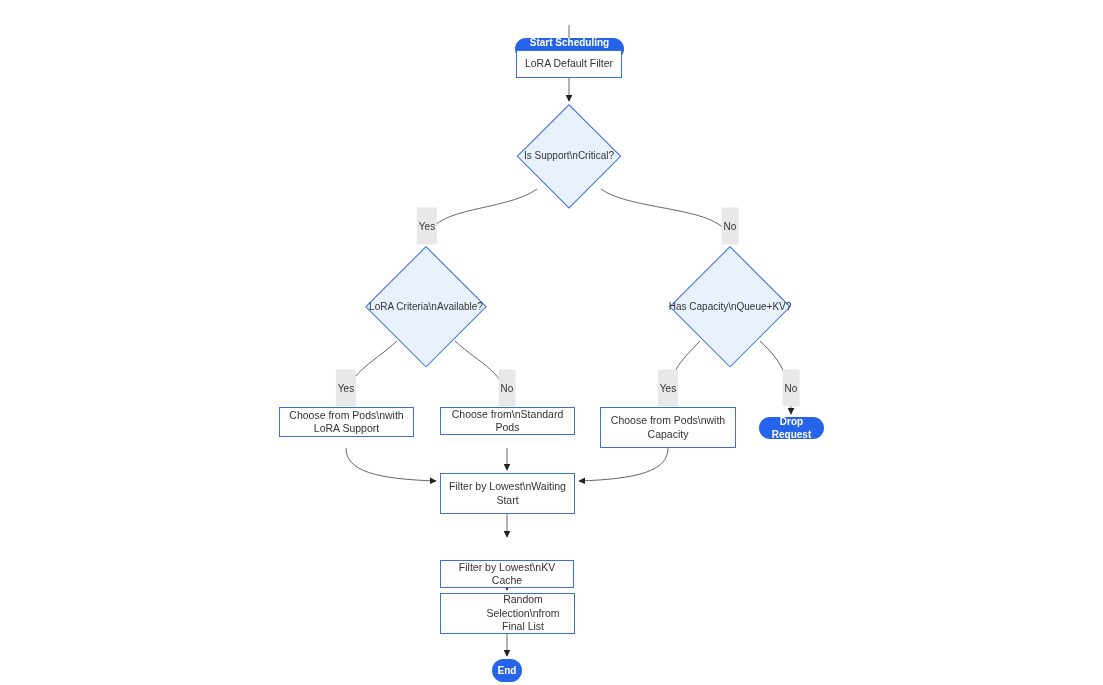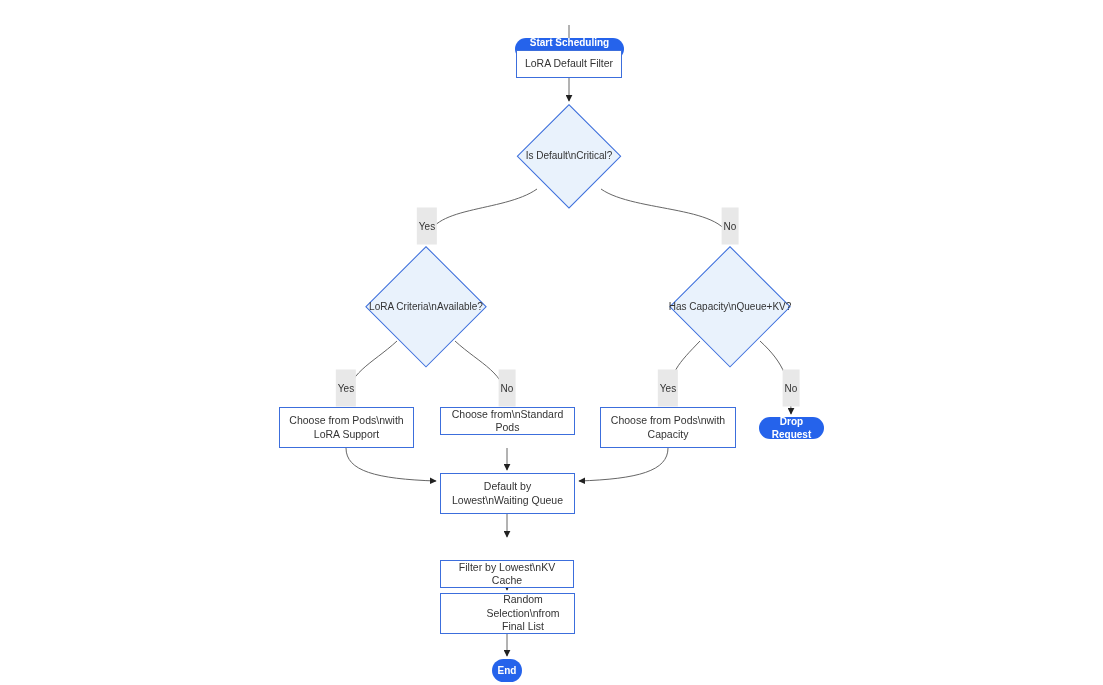--- a/index.html
+++ b/index.html
@@ -86,51 +86,51 @@
   <div class="node pill" style="left:515px;top:3px;width:109px;height:22px;margin-top:35px;">
     <span>Start Scheduling Request</span>
   </div>
 
   <div class="node rect" style="left:516px;top:50px;width:106px;height:28px;">
     <span>LoRA Default Filter</span>
   </div>
 
   <div class="node diamond" style="left:517px;top:104px;width:104px;height:104px;">
     <div class="diamond-shape" style="width:73.5px;height:73.5px;"></div>
-    <span class="diamond-label">Is Default\nCritical?</span>
+    <span class="diamond-label">Is Support\nCritical?</span>
   </div>
 
   <div class="node diamond" style="left:365px;top:246px;width:122px;height:122px;">
     <div class="diamond-shape" style="width:86.3px;height:86.3px;"></div>
     <span class="diamond-label">LoRA Criteria\nAvailable?</span>
   </div>
 
   <div class="node diamond" style="left:669px;top:246px;width:122px;height:122px;">
     <div class="diamond-shape" style="width:86.3px;height:86.3px;"></div>
     <span class="diamond-label">Has Capacity\nQueue+KV?</span>
   </div>
 
-  <div class="node rect" style="left:279px;top:407px;width:135px;height:41px;">
+  <div class="node rect" style="left:279px;top:407px;width:135px;height:30px;">
     <span>Choose from Pods\nwith LoRA Support</span>
   </div>
 
   <div class="node rect" style="left:440px;top:407px;width:135px;height:28px;">
     <span>Choose from\nStandard Pods</span>
   </div>
 
   <div class="node rect" style="left:600px;top:407px;width:136px;height:41px;">
     <span>Choose from Pods\nwith Capacity</span>
   </div>
 
   <div class="node pill" style="left:759px;top:417px;width:65px;height:22px;">
     <span>Drop Request</span>
   </div>
 
   <div class="node rect" style="left:440px;top:473px;width:135px;height:41px;">
-    <span>Default by Lowest\nWaiting Queue</span>
+    <span>Filter by Lowest\nWaiting Start</span>
   </div>
 
   <div class="node rect" style="left:440px;top:560px;width:134px;height:28px;">
     <span>Filter by Lowest\nKV Cache</span>
   </div>
 
   <div class="node rect" style="left:440px;top:593px;width:135px;height:41px;padding-left:37px;">
     <span>Random Selection\nfrom Final List</span>
   </div>
 

